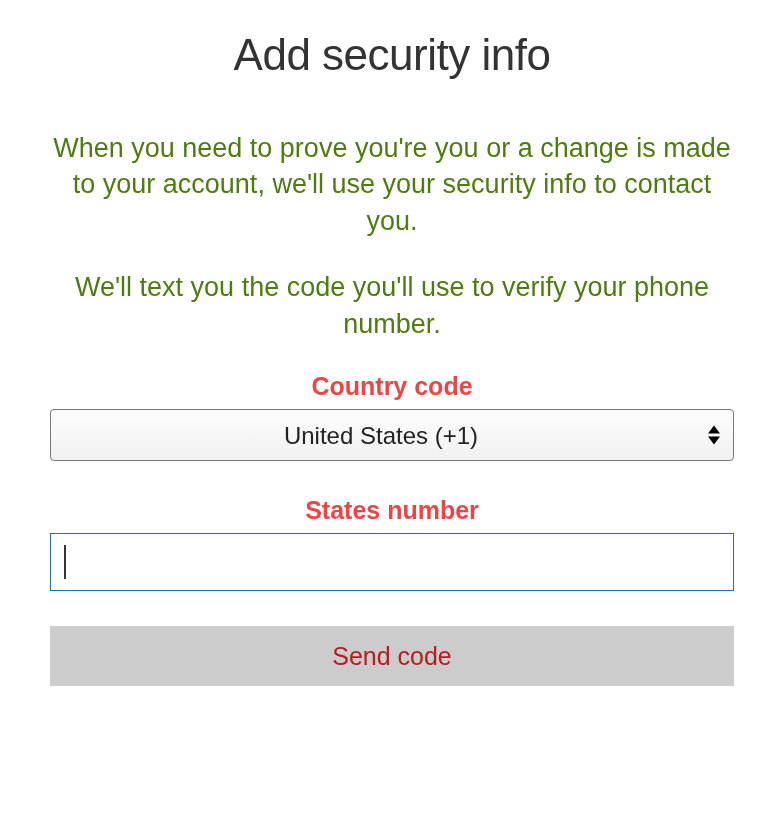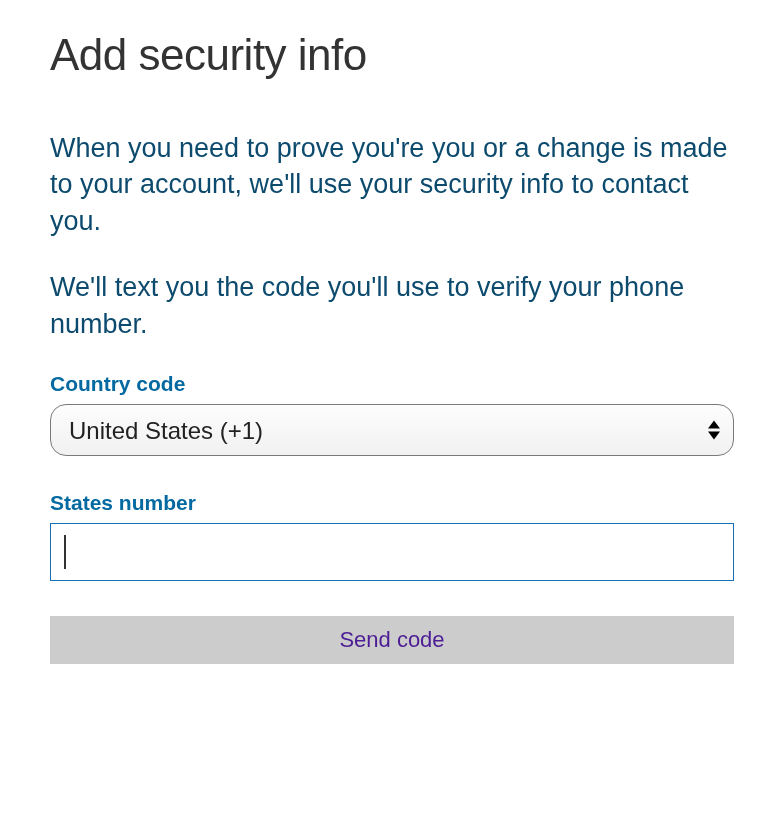--- a/index.html
+++ b/index.html
@@ -1,62 +1,63 @@
 <!DOCTYPE html>
 <html><head>
   <meta charset="utf-8">
   <style>
     * {
       box-sizing: border-box;
       margin: 0;
       padding: 0;
+      text-align: center;
     }
     body {
       font-family: "Helvetica Neue", Helvetica, Arial, sans-serif;
       background: #ffffff;
       color: #222222;
       width: 784px;
       height: 830px;
       padding: 30px 50px 30px 50px;
     }
     .page-title {
       font-size: 44px;
       font-weight: 300;
       color: #333333;
       margin-bottom: 50px;
       letter-spacing: -0.5px;
     }
     .description {
       font-size: 27px;
       line-height: 1.35;
-      color: #0c4a6e;
+      color: #4d7c0f;
       margin-bottom: 30px;
       font-weight: 400;
     }
     .description:last-of-type {
     }
     .field-label {
-      font-size: 21px;
+      font-size: 25px;
       font-weight: 700;
-      color: #0369a1;
+      color: #ef4444;
       margin-bottom: 8px;
       display: block;
     }
     .select-wrapper {
       position: relative;
       width: 100%;
       margin-bottom: 35px;
     }
     .select-control {
       width: 100%;
       height: 52px;
       padding: 0 40px 0 18px;
       font-size: 24px;
       border: 1px solid #7a7a7a;
-      border-radius: 16px;
+      border-radius: 4px;
       background: linear-gradient(#fdfdfd, #f1f1f1);
       appearance: none;
       -webkit-appearance: none;
       color: #222222;
       cursor: pointer;
     }
     .select-arrows {
       position: absolute;
       right: 14px;
       top: 50%;
@@ -97,25 +98,25 @@
       top: 12px;
       width: 1.5px;
       height: 34px;
       background: #333333;
     }
     .input-wrapper {
       position: relative;
     }
     .submit-button {
       width: 100%;
-      height: 48px;
+      height: 60px;
       background: #cccccc;
       border: none;
-      font-size: 22px;
-      color: #4c1d95;
+      font-size: 25px;
+      color: #b91c1c;
       cursor: pointer;
       font-family: inherit;
     }
   </style>
 </head>
 <body>
 
 
 
 <h1 class="page-title">Add security info</h1>

